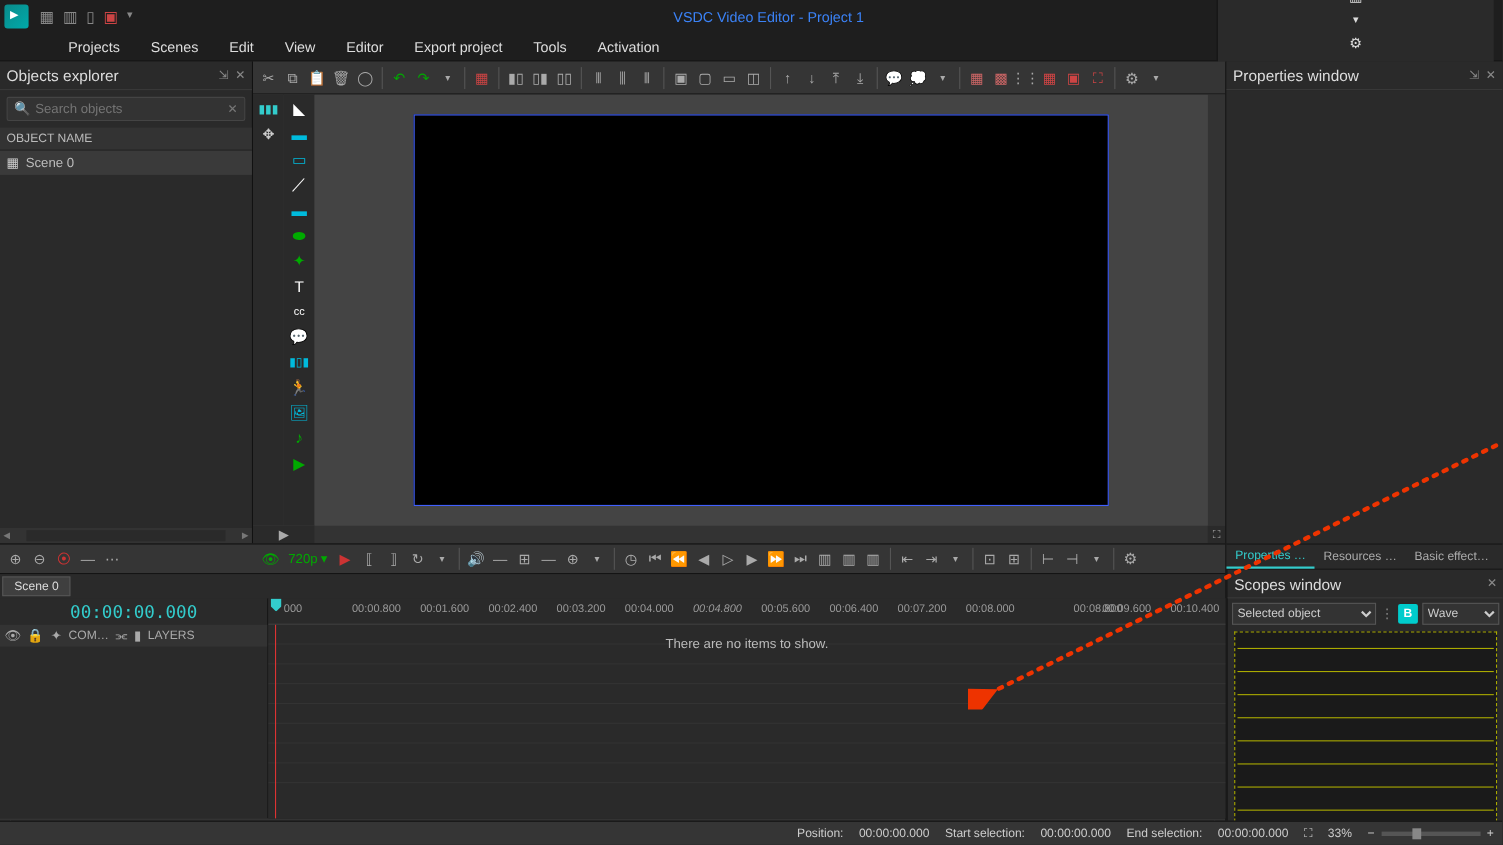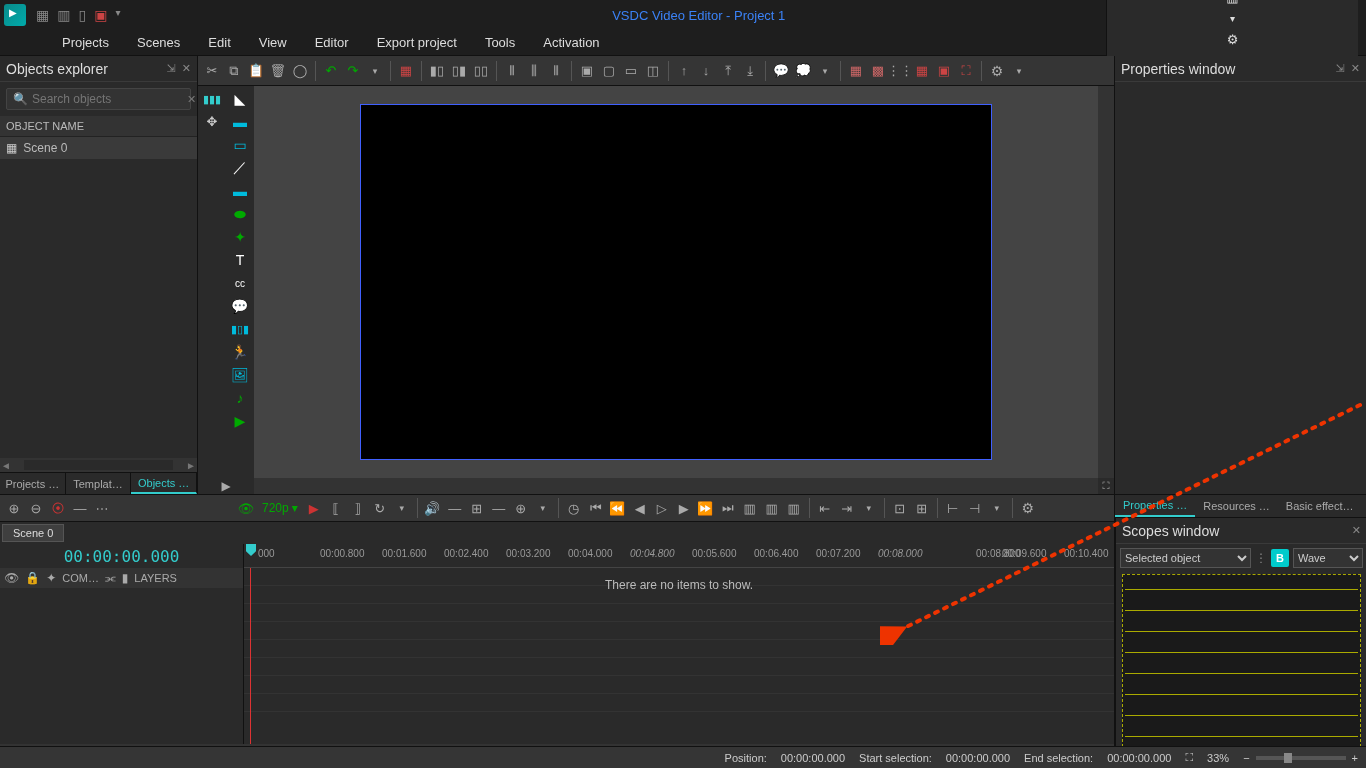--- a/index.html
+++ b/index.html
@@ -11,21 +11,21 @@
 .qat span{color:#888;font-size:14px;cursor:pointer}
 .title{flex:1;text-align:center;color:#3b82f6;font-size:13px}
 .winbtns{display:flex;gap:18px;margin-right:10px}
 .winbtns span{color:#fff;font-size:14px;cursor:pointer}
 .menubar{height:26px;background:#1e1e1e;display:flex;align-items:center;padding-left:62px;gap:28px;border-bottom:1px solid #111}
 .menubar span{color:#ddd;font-size:13px;cursor:pointer}
 .menubar .right{margin-left:auto;display:flex;align-items:center;gap:8px;margin-right:8px}
 .ribbon-right span{color:#ddd}
 .main{display:flex;height:calc(100% - 56px - 274px)}
 
-.left{width:198px;background:#2a2a2a;display:flex;flex-direction:column;border-right:1px solid #111}
+.left{width:230px;background:#2a2a2a;display:flex;flex-direction:column;border-right:1px solid #111}
 .panel-hdr{height:26px;background:#2a2a2a;display:flex;align-items:center;padding:0 6px;color:#ddd;font-size:14px;border-bottom:1px solid #3a3a3a}
 .panel-hdr .spacer{flex:1}
 .panel-hdr .ico{color:#888;font-size:11px;margin-left:6px;cursor:pointer}
 .search{display:flex;align-items:center;background:#333;border:1px solid #444;margin:6px;height:22px;padding:0 6px;border-radius:2px}
 .search input{flex:1;background:transparent;border:none;color:#ccc;font-size:12px;outline:none}
 .search .q{color:#777;margin-right:4px}
 .search .x{color:#777;font-size:11px}
 .colhdr{background:#333;padding:4px 6px;color:#bbb;font-size:11px;border-bottom:1px solid #222}
 .tree{flex:1;background:#2a2a2a}
 .tree-item{display:flex;align-items:center;padding:4px 6px;gap:6px;background:#3a3a3a}
@@ -156,25 +156,20 @@
       <div class="tree-item">
         <span>▦</span>
         <span class="sc">Scene 0</span>
       </div>
     </div>
     <div class="left-scroll">
       <span class="arr">◄</span>
         <div class="track"></div>
         <span class="arr">►</span>
     </div>
-    <div class="left-tabs">
-      <div>Projects …</div>
-      <div>Templat…</div>
-      <div class="active">Objects …</div>
-    </div>
   </div>
 
   <div class="center">
     <div class="toolbar">
       <div class="tbtn">✂</div>
       <div class="tbtn">⧉</div>
       <div class="tbtn" style="color:#3cc">📋</div>
       <div class="tbtn">🗑</div>
       <div class="tbtn">◯</div>
       <div class="tsep"></div>
@@ -333,21 +328,21 @@
         <span class="mark" style="left: 14px;">000</span>
             <span class="mark" style="left: 76px;">00:00.800</span>
             <span class="mark" style="left: 138px;">00:01.600</span>
             <span class="mark" style="left: 200px;">00:02.400</span>
             <span class="mark" style="left: 262px;">00:03.200</span>
             <span class="mark" style="left: 324px;">00:04.000</span>
             <span class="mark" style="left: 386px; font-style: italic;">00:04.800</span>
             <span class="mark" style="left: 448px;">00:05.600</span>
             <span class="mark" style="left: 510px;">00:06.400</span>
             <span class="mark" style="left: 572px;">00:07.200</span>
-            <span class="mark" style="left: 634px; font-style: italic;">00:08.000</span>
+            <span class="mark" style="left: 634px;">00:08.000</span>
             <span class="mark" style="left: 696px; margin-left: 36px;">00:08.800</span>
             <span class="mark" style="left: 758px;">00:09.600</span>
             <span class="mark" style="left: 820px;">00:10.400</span>
           </div>
         <div class="tl-body">
           <div class="playhead-line"></div>
           <div class="tl-empty">There are no items to show.</div>
           <div class="tl-row"></div>
             <div class="tl-row"></div>
             <div class="tl-row"></div>

